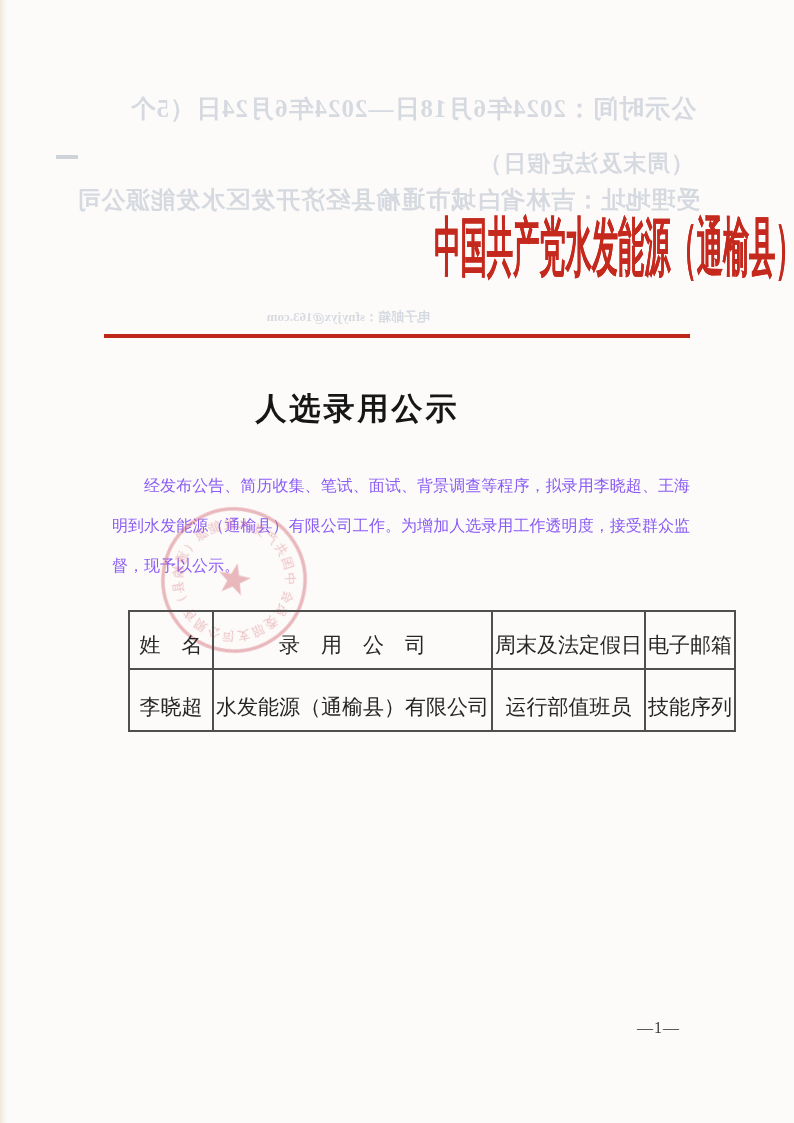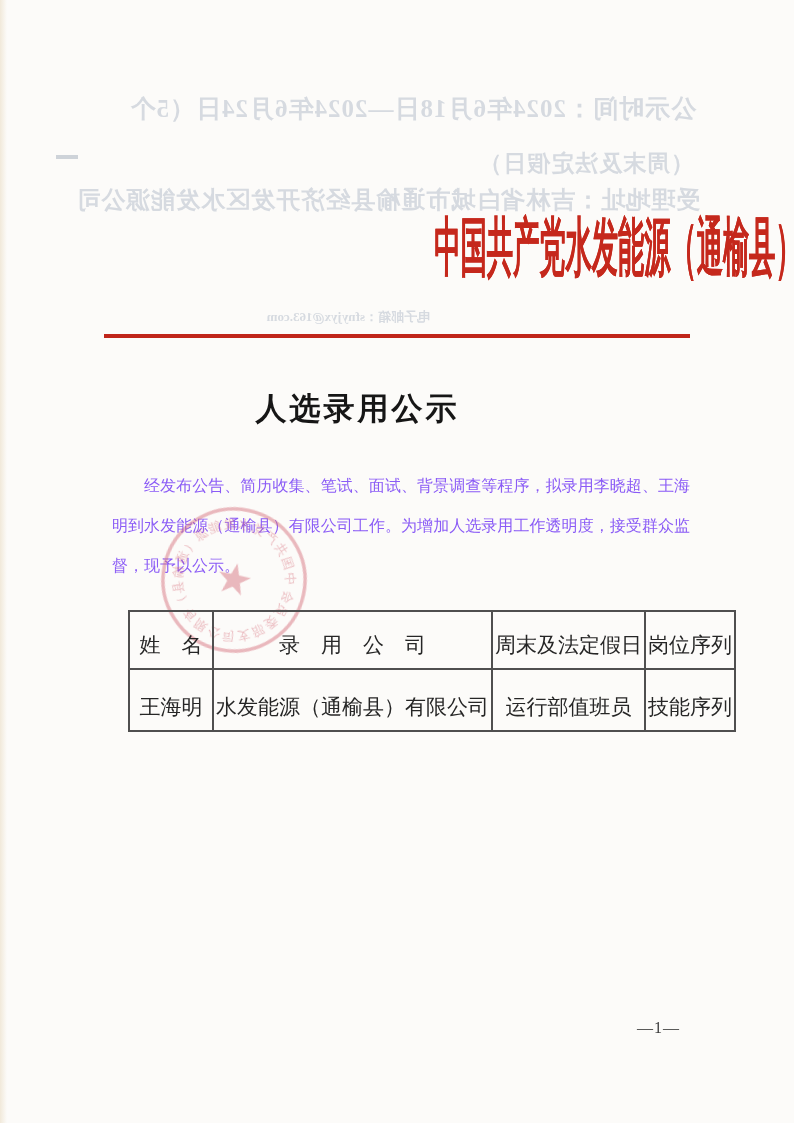--- a/index.html
+++ b/index.html
@@ -134,24 +134,24 @@
       <col style="width:84px">
         <col style="width:223px">
         <col style="width:135px">
         <col style="width:86px">
     </colgroup>
     <tbody>
       <tr class="hdr">
         <td>姓　名</td>
         <td>录　用　公　司</td>
         <td>周末及法定假日</td>
-        <td>岗位序列</td>
+        <td>电子邮箱</td>
       </tr>
       <tr class="row">
-        <td>王海明</td>
+        <td>李晓超</td>
         <td>水发能源（通榆县）有限公司</td>
         <td>运行部值班员</td>
         <td>技能序列</td>
       </tr>
     </tbody>
   </table>
 
 
   <div class="page-number">—1—</div>
 

